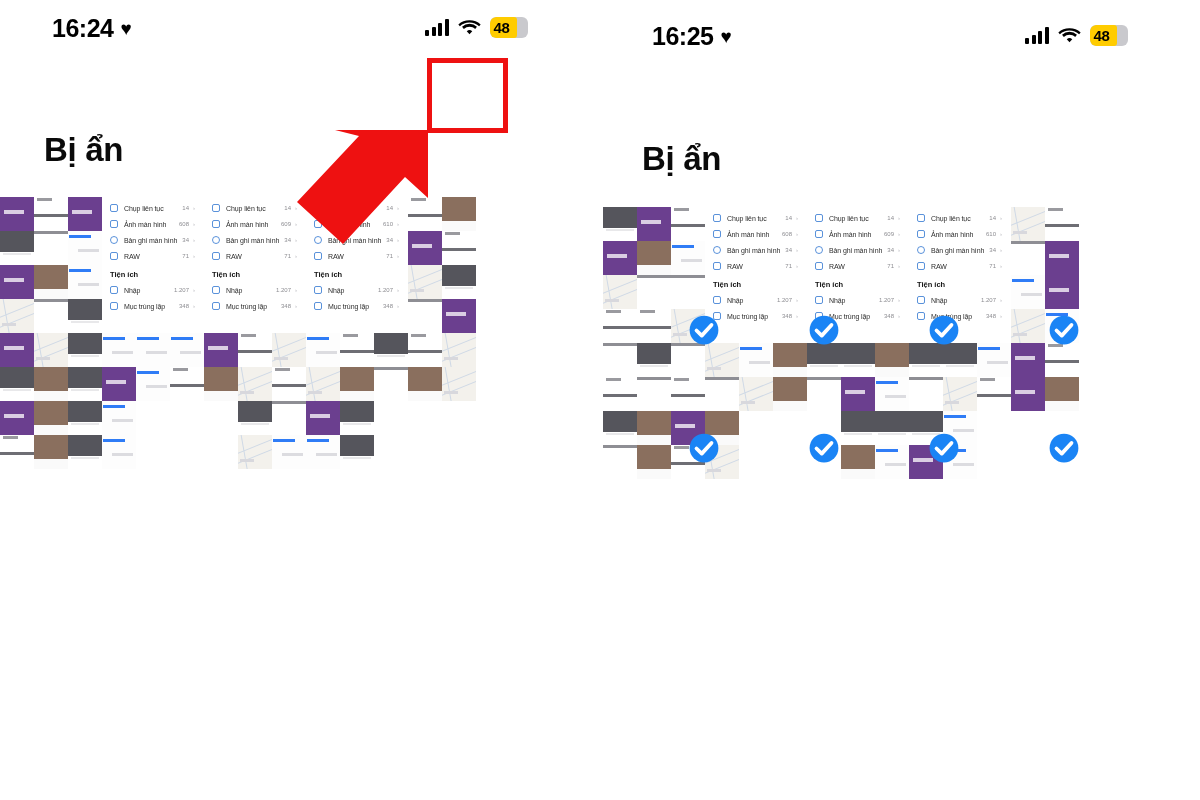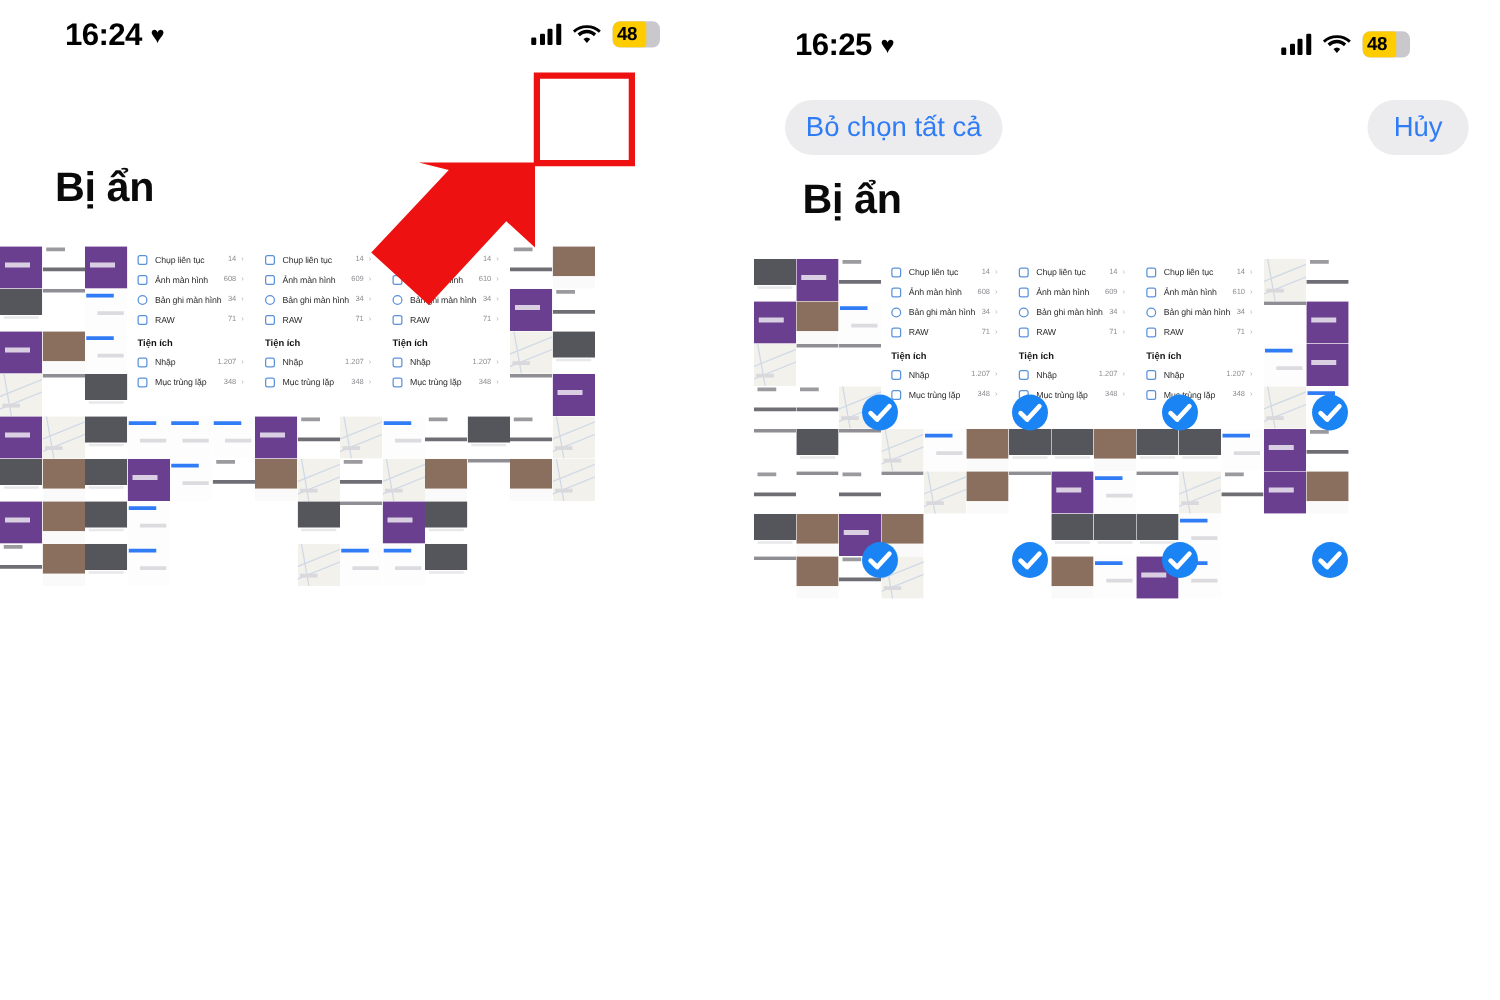--- a/index.html
+++ b/index.html
@@ -1006,21 +1006,21 @@
         </div>
         <div class="tile" style="grid-area: 8 / 12; visibility: hidden;"></div>
         <div class="tile" style="grid-area: 8 / 13; visibility: hidden;"></div>
         <div class="tile" style="grid-area: 8 / 14; visibility: hidden;"></div>
       </div>
   </div>
 
   <div class="panel panel-right">
 
     <div class="statusbar" style="top:14px;">
-      <div class="sb-time" style="left:36px; top:8px;">
+      <div class="sb-time" style="left:52px; top:8px;">
         <span>16:25</span><span class="sb-heart">♥</span>
       </div>
       <div class="sb-right" style="left:425px; top:11px;">
         <div class="cell-bars">
             <i></i>
             <i></i>
             <i></i>
             <i></i>
           </div>
         <div class="wifi-icon">
@@ -1030,28 +1030,20 @@
               <path d="M12 1.5c3.9 0 7.5 1.5 10.2 3.9l1.6-1.9A17.4 17.4 0 0 0 12 -.9 17.4 17.4 0 0 0 .2 3.5l1.6 1.9A15.1 15.1 0 0 1 12 1.5Z" fill="#000" transform="translate(0,2.2)"></path>
             </svg>
         </div>
         <div class="battery">
           <div class="fill"></div>
           <div class="lvl">48</div>
         </div>
       </div>
     </div>
 
-    <div class="navrow" style="top:80px;">
-      <div class="pill" style="left:28px; top:0px; width:174px; height:44px;">
-        <span>Bỏ chọn tất cả</span>
-      </div>
-      <div class="pill" style="left:494px; top:0px; width:81px; height:44px;">
-        <span>Hủy</span>
-      </div>
-    </div>
 
     <div class="big-title" style="left:42px; top:140px;">Bị ẩn</div>
 
     <div class="grid" id="grid-right" style="left: 3px; top: 207px; width: 476px; grid-template-columns: repeat(14, 34px); grid-auto-rows: 34px;">
         <div class="tile" style="grid-area: 1 / 4 / span 4 / span 3;">
           <div class="shot shot-list">
       <div class="sl-row">
         <span class="sl-ico "></span>
         <span class="sl-label">Chụp liên tục</span>
         <span class="sl-count">14</span>

